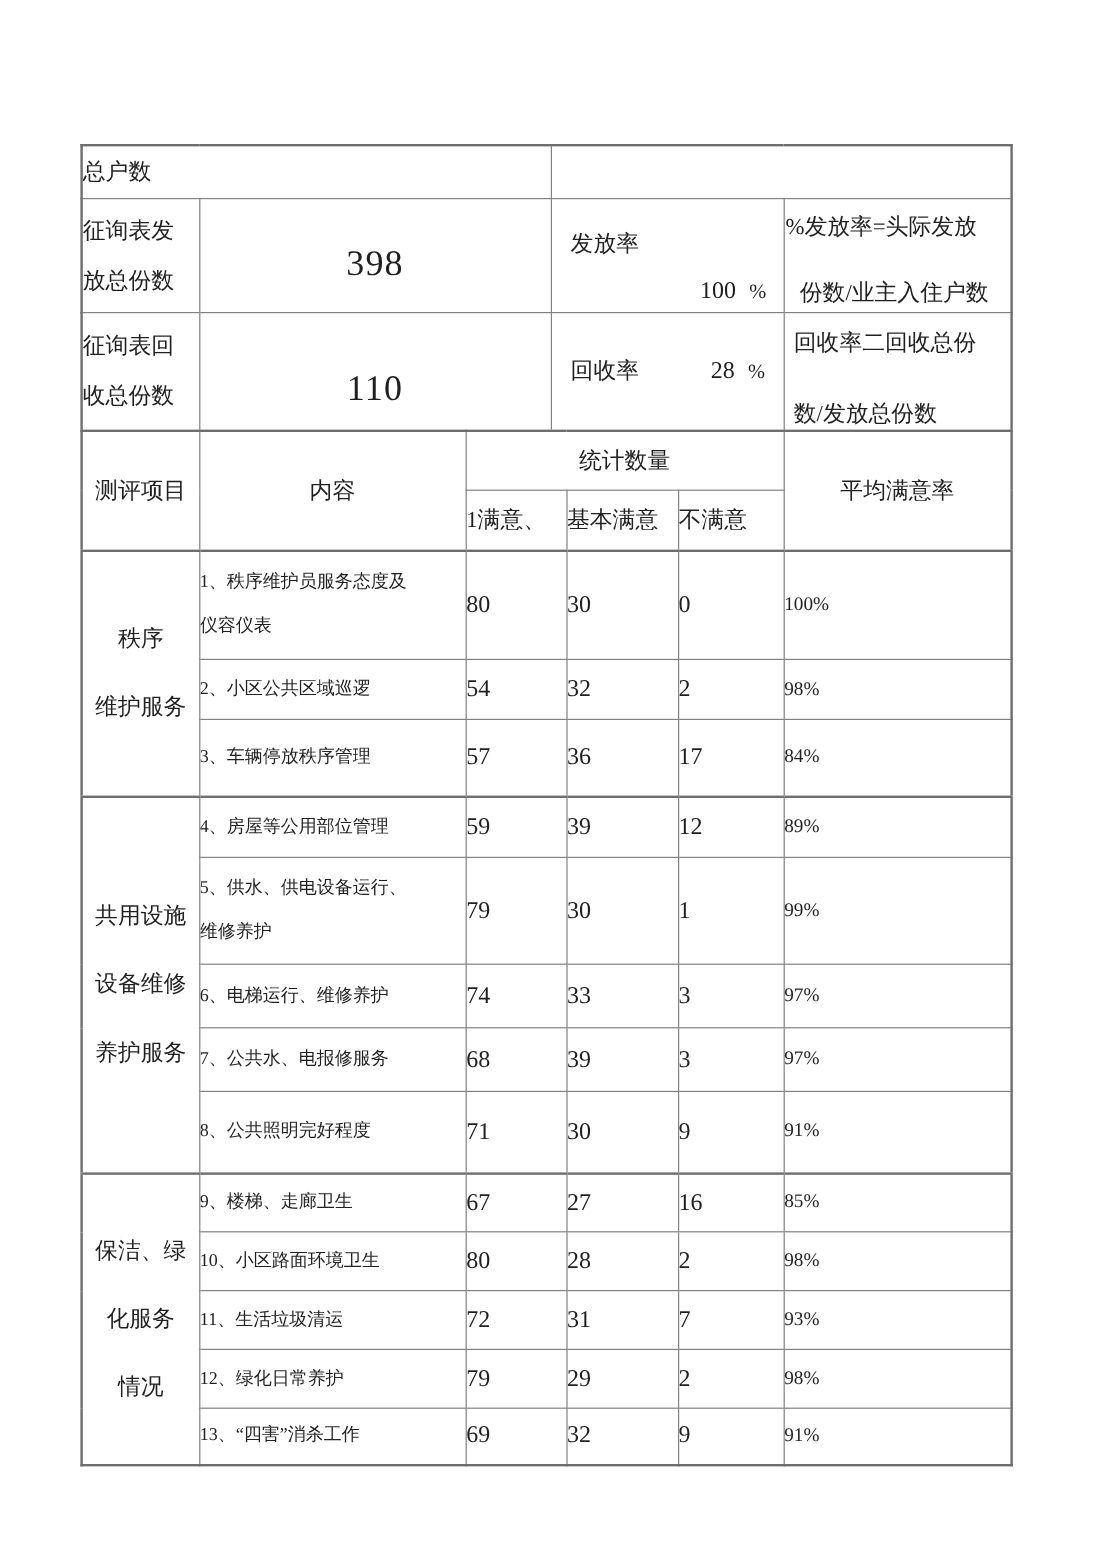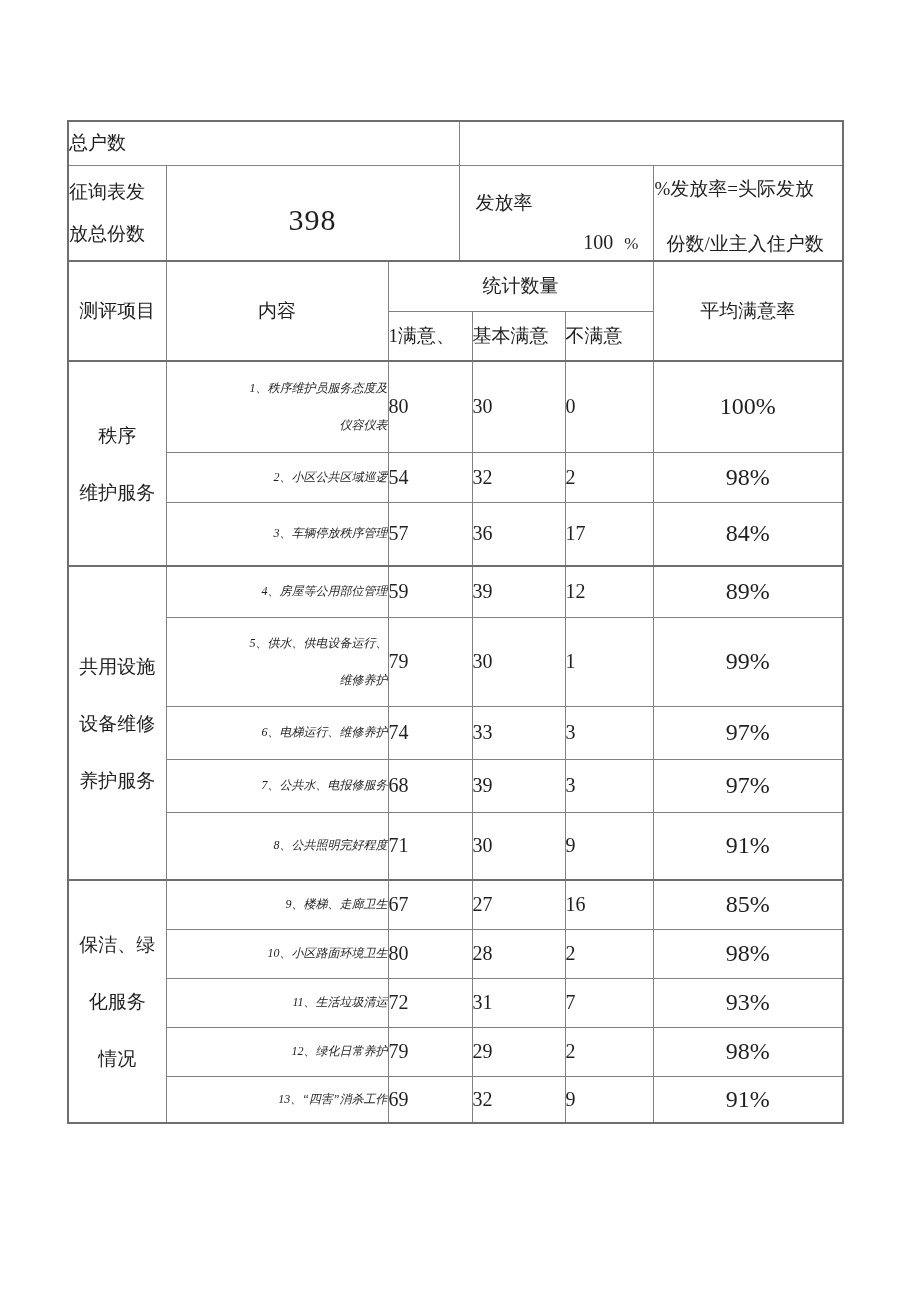--- a/index.html
+++ b/index.html
@@ -36,24 +36,24 @@
   .n2 .l1{margin:8px 0 0 1px;}
   .n2 .l2{margin:29px 0 0 13px;}
   .n3 .l1{margin:12px 0 0 8px;}
   .n3 .l2{margin:33px 0 0 8px;}
 
   
   .c-h{font-size:19px;text-align:center;}
   .c-sub{font-size:19px;text-align:left;padding-left:7px;}
   .c-sec{text-align:center;font-size:19px;vertical-align:middle;}
   .c-sec span{display:block;line-height:57px;}
-  .c-content{font-size:12px;text-align:right;padding-left:6px;font-style:italic;}
+  .c-content{font-size:15px;text-align:left;padding-left:6px;}
   .c-content span{display:block;line-height:37px;}
   .c-num{font-size:20px;text-align:left;padding-left:9px;}
-  .c-avg{font-size:24px;text-align:center;padding-left:13px;}
+  .c-avg{font-size:16px;text-align:left;padding-left:13px;}
   td.vt{vertical-align:top;padding-top:16px;}
   td.vb{vertical-align:bottom;padding-bottom:5px;}
 </style>
 </head>
 <body>
 
 <div class="doc">
 
   <table class="t t-top">
     <colgroup>
@@ -73,20 +73,37 @@
           <span class="l2">放总份数</span>
         </td>
         <td class="c-big b2">398</td>
         <td class="c-rate rate2">
           <span class="lbl">发放率</span>
           <span class="val"><span>100</span><span class="unit">%</span></span>
         </td>
         <td class="c-note n2">
           <span class="l1">%发放率=头际发放</span>
           <span class="l2">份数/业主入住户数</span>
+        </td>
+      </tr>
+      <tr style="height:96px">
+        <td class="c-lab">
+          <span class="l1">征询表回</span>
+          <span class="l2">收总份数</span>
+        </td>
+        <td class="c-big b3">110</td>
+        <td class="c-rate rate3">
+          <span class="inner">
+            <span class="lbl">回收率</span>
+            <span class="val"><span>28</span><span class="unit">%</span></span>
+          </span>
+        </td>
+        <td class="c-note n3">
+          <span class="l1">回收率二回收总份</span>
+          <span class="l2">数/发放总份数</span>
         </td>
       </tr>
     </tbody>
   </table>
 
   <table class="t t-main">
     <colgroup>
       <col style="width:98px">
         <col style="width:222px">
         <col style="width:84px">

